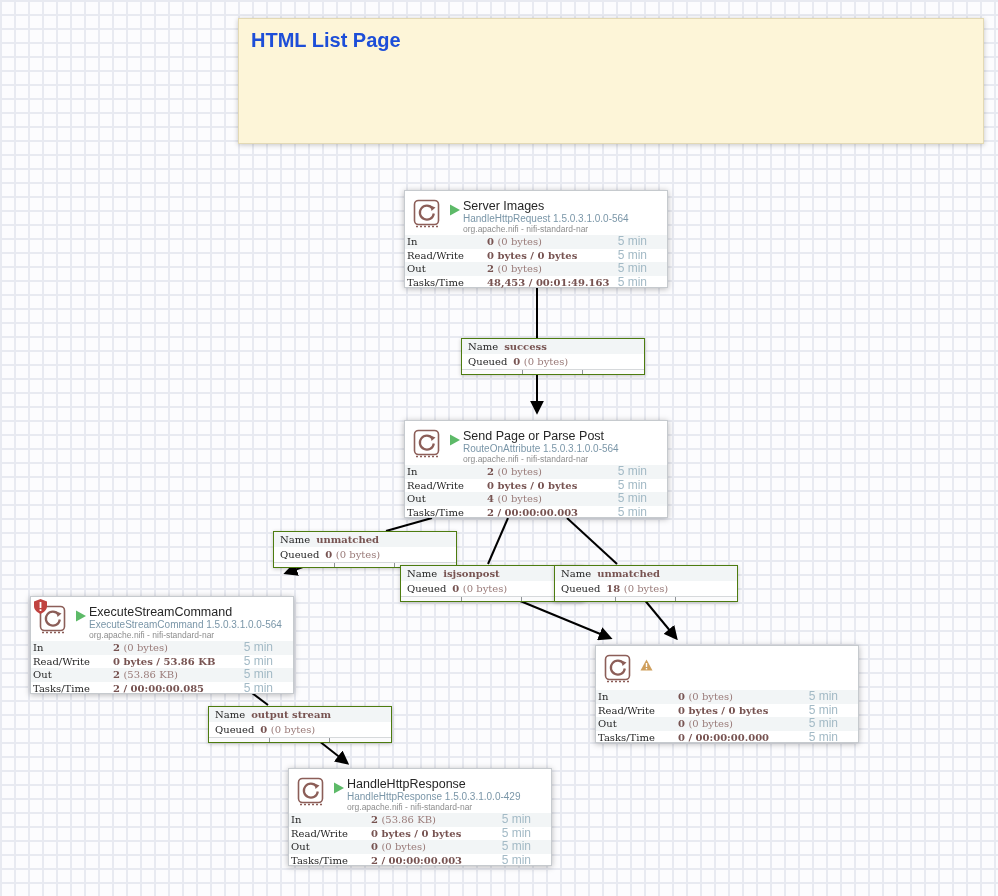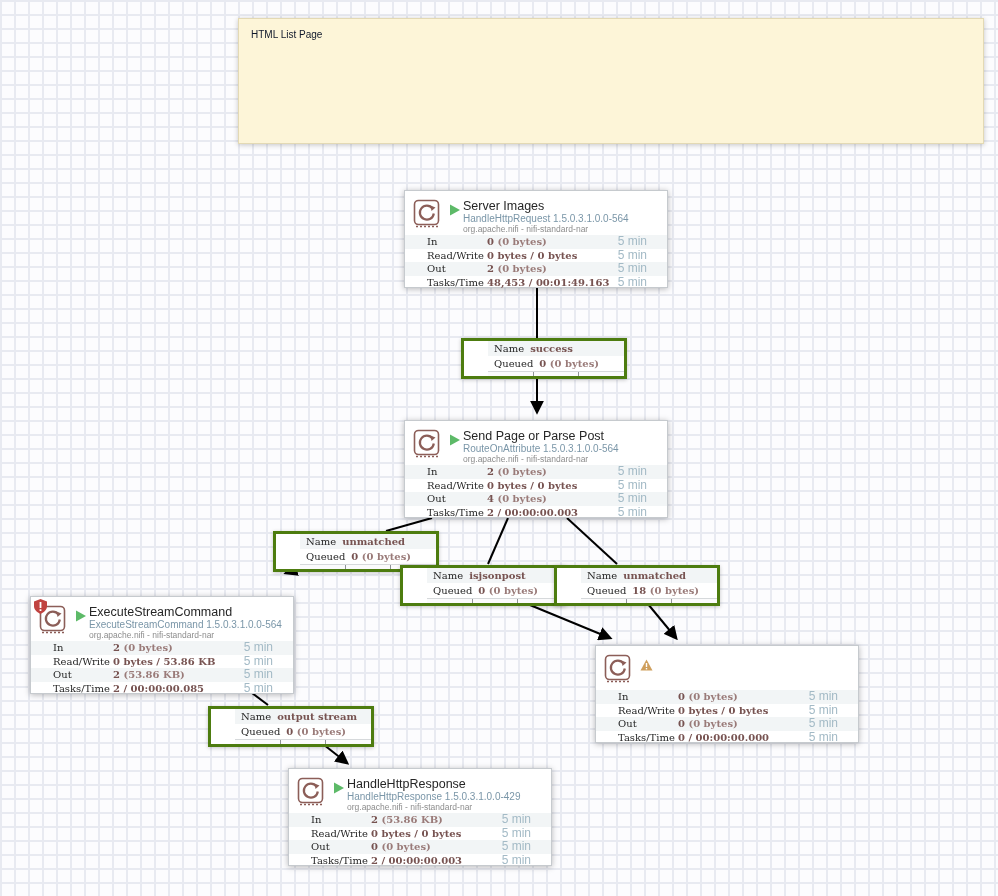--- a/index.html
+++ b/index.html
@@ -11,21 +11,21 @@
       linear-gradient(to right,#e8eaf1 2px,transparent 2px),
       linear-gradient(to bottom,#e8eaf1 2px,transparent 2px);
     background-size:14px 14px;
   }
   
   .flow-label{
     position:absolute;background:#fdf5d8;border:1px solid #e3d9b4;
     box-shadow:0 1px 5px rgba(0,0,0,.22);
   }
   .flow-label .label-title{
-    padding:10px 12px;font-size:10px;font-weight:normal;color:#0f172a;
+    padding:10px 12px;font-size:20px;font-weight:bold;color:#1d4ed8;
   }
   
   .processor{
     position:absolute;width:264px;height:98px;background:#fff;
     border:1px solid #c6cace;box-shadow:0 1px 6px rgba(0,0,0,.28);
     box-sizing:border-box;
   }
   .proc-header{position:relative;height:44px;}
   .proc-icon{position:absolute;left:7px;top:7px;width:30px;height:30px;}
   .state-icon{position:absolute;left:44px;top:11px;width:12px;height:12px;}
@@ -33,28 +33,28 @@
   .proc-name{font-size:12.5px;font-weight:500;color:#262626;white-space:nowrap;}
   .proc-type{font-size:10px;color:#7a96a8;white-space:nowrap;}
   .proc-bundle{font-size:8.5px;color:#8d8d8d;white-space:nowrap;}
   .proc-shield{position:absolute;left:-4px;top:-5px;width:13px;height:15px;}
   .stat-row{
     position:relative;height:13.5px;line-height:13.5px;
     font-family:"DejaVu Serif","Liberation Serif",serif;
     font-size:10px;color:#262626;white-space:nowrap;
   }
   .stat-row.alt{background:#f2f5f6;}
-  .stat-label{position:absolute;left:22px;}
+  .stat-label{position:absolute;left:2px;}
   .stat-value{position:absolute;left:82px;color:#775351;font-weight:bold;}
-  .value-rest{color:#9a7b79;font-weight:bold;}
+  .value-rest{color:#9a7b79;font-weight:normal;}
   .stat-window{position:absolute;right:20px;color:#a3bac6;font-family:Liberation Sans, sans-serif;font-size:12px;}
   
   .conn-label{
-    position:absolute;width:166px;background:#fff;border:3px solid #4d7c0f;
-    box-shadow:0 1px 4px rgba(0,0,0,.22);box-sizing:border-box;padding-left:24px;
+    position:absolute;width:184px;background:#fff;border:1px solid #4d7c0f;
+    box-shadow:0 1px 4px rgba(0,0,0,.22);box-sizing:border-box;
   }
   .conn-row{
     height:15px;line-height:15px;padding-left:6px;
     font-family:"DejaVu Serif","Liberation Serif",serif;
     font-size:10px;color:#262626;white-space:nowrap;
   }
   .conn-row.name-row{background:#f2f5f6;}
   .conn-key{margin-right:6px;}
   .conn-val{color:#775351;font-weight:bold;}
   .conn-bar{

